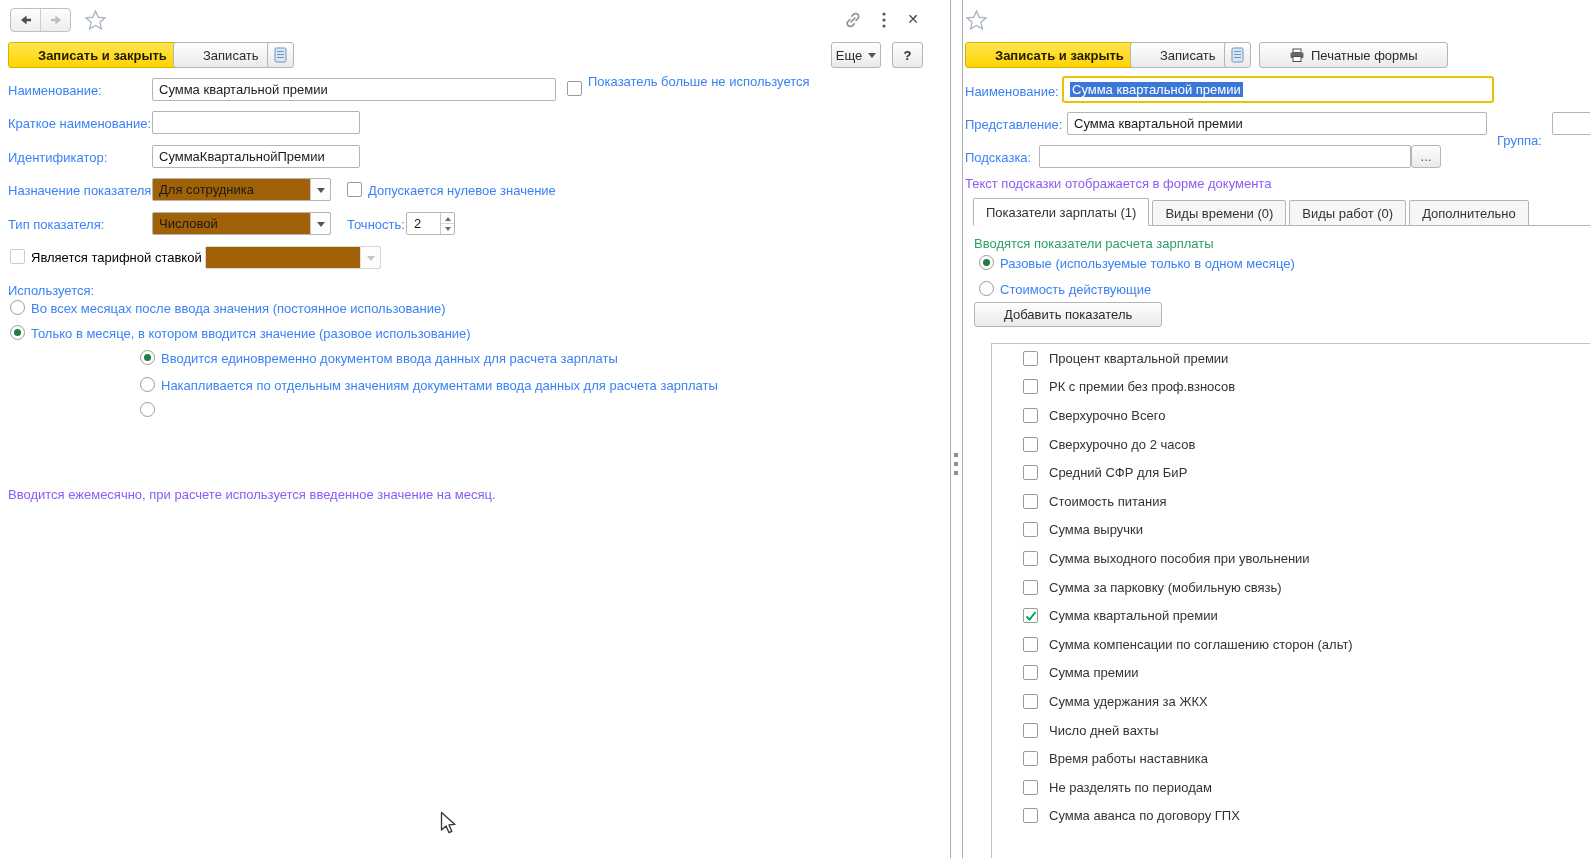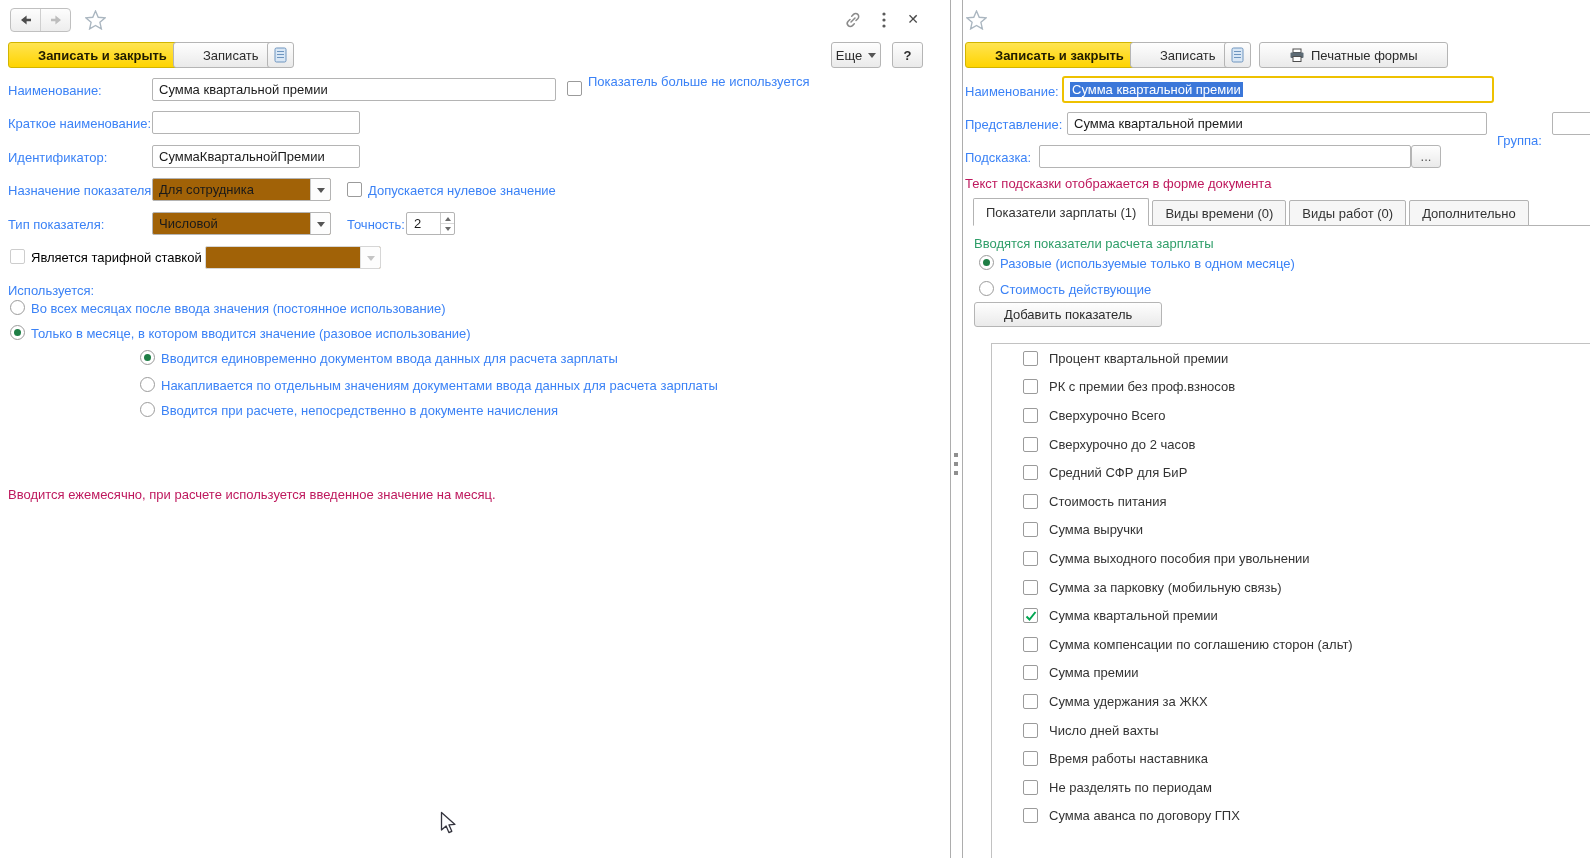--- a/index.html
+++ b/index.html
@@ -1,20 +1,20 @@
 <!DOCTYPE html>
 <html><head>
 <meta charset="utf-8">
 <style>
   html,body{margin:0;padding:0;background:#fff;}
   #screen{position:relative;width:1590px;height:858px;overflow:hidden;background:#fff;
           font-family:"Liberation Sans",sans-serif;font-size:13px;color:#333;}
   .abs{position:absolute;}
   .lbl{position:absolute;white-space:nowrap;color:#3b82f6;}
-  .hint{position:absolute;white-space:nowrap;color:#be185d;}
+  .hint{position:absolute;white-space:nowrap;color:#8b5cf6;}
   .win-title{position:absolute;font-size:17px;font-weight:bold;color:#111;white-space:nowrap;}
   
   .inp{position:absolute;box-sizing:border-box;height:23px;border:1px solid #b4b4b4;border-radius:2px;
        background:#fff;padding:0 6px;line-height:21px;color:#1a1a1a;white-space:nowrap;overflow:hidden;}
   .inp.focus{border:2px solid #eec100;height:27px;line-height:23px;border-radius:3px;}
   .sel-text{background:#3b77d9;color:#fff;padding:0 2px;}
   .combo{position:absolute;box-sizing:border-box;height:23px;border:1px solid #b4b4b4;border-radius:2px;
          background:#a16207;display:flex;align-items:stretch;overflow:hidden;}
   .combo .val{flex:1;padding:0 6px;line-height:21px;color:#1a1a1a;white-space:nowrap;overflow:hidden;}
   .combo .car{width:19px;border-left:1px solid #c9c9c9;display:flex;align-items:center;justify-content:center;background:#fdfdfd;}
@@ -170,21 +170,20 @@
     <span class="radio on" style="position:absolute;left:10px;top:325px;"></span>
     <div class="lbl" style="left:31px;top:326px;">Только в месяце, в котором вводится значение (разовое использование)</div>
 
     <span class="radio on" style="position:absolute;left:140px;top:350px;"></span>
     <div class="lbl" style="left:161px;top:351px;">Вводится единовременно документом ввода данных для расчета зарплаты</div>
 
     <span class="radio" style="position:absolute;left:140px;top:377px;"></span>
     <div class="lbl" style="left:161px;top:378px;">Накапливается по отдельным значениям документами ввода данных для расчета зарплаты</div>
 
     <span class="radio" style="position:absolute;left:140px;top:402px;"></span>
-    <div class="lbl" style="left:161px;top:403px;">Вводится при расчете, непосредственно в документе начисления</div>
 
     <div class="hint" style="left:8px;top:487px;">Вводится ежемесячно, при расчете используется введенное значение на месяц.</div>
   </div>
 
   <div class="abs" style="left:951px;top:0;width:11px;height:858px;">
     <svg width="6" height="26" viewBox="0 0 6 26" style="position:absolute;left:2px;top:452px;">
       <rect x="1" y="1" width="4" height="4" fill="#8f8f8f"></rect>
         <rect x="1" y="10" width="4" height="4" fill="#8f8f8f"></rect>
         <rect x="1" y="19" width="4" height="4" fill="#8f8f8f"></rect>
     </svg>

